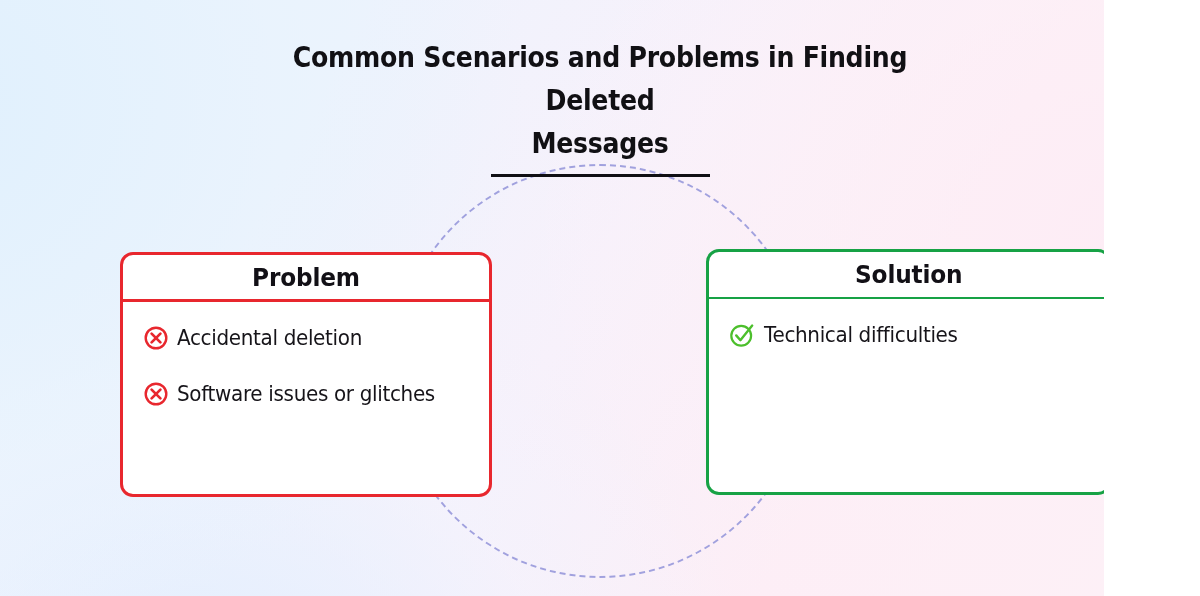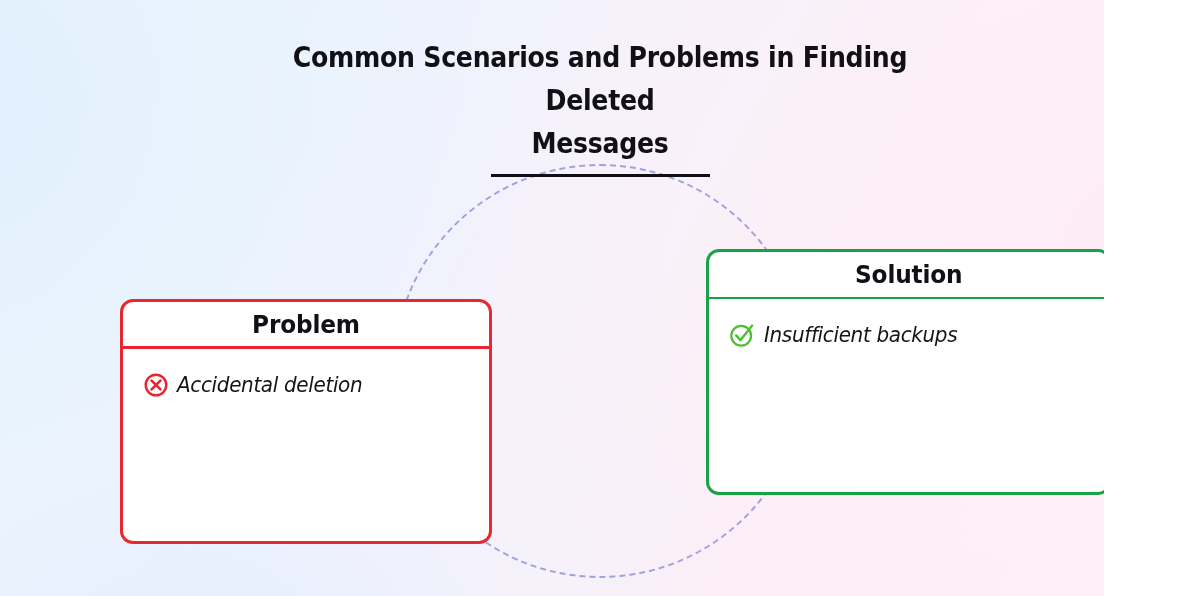--- a/index.html
+++ b/index.html
@@ -71,21 +71,20 @@
     border-radius: 13px;
     box-sizing: border-box;
     overflow: hidden;
   }
   #problem-card {
     left: 120px;
     top: 252px;
     width: 372px;
     height: 245px;
     border: 3px solid #e8272e;
-    margin-top: 47px;
   }
   #solution-card {
     left: 706px;
     top: 249px;
     width: 405px;
     height: 246px;
     border: 3px solid #17a245;
   }
 
   .card-header {
@@ -102,21 +101,20 @@
     font-family: "DejaVu Sans", sans-serif;
     font-size: 25px;
     font-weight: bold;
     color: #121016;
     letter-spacing: -0.2px;
     transform: scaleX(0.93);
   }
 
   .card-body {
     padding: 17px 0 0 0;
-    font-style: italic;
   }
   .item-row {
     display: flex;
     align-items: center;
     padding: 0 0 0 20px;
     height: 38px;
     margin-bottom: 18px;
   }
   #problem-card .item-row { margin-bottom: 18px; }
   #solution-card .item-row { margin-bottom: 17px; }
@@ -164,36 +162,43 @@
 
       <div class="item-row">
         <svg class="item-icon" viewBox="0 0 26 26">
           <circle cx="13" cy="13" r="10.3" fill="none" stroke="#e8272e" stroke-width="2.4"></circle>
           <path d="M8.6 8.6 L17.4 17.4 M17.4 8.6 L8.6 17.4" stroke="#e8272e" stroke-width="2.7" stroke-linecap="round"></path>
         </svg>
         <span class="item-label">Accidental deletion</span>
       </div>
 
 
+      <div class="item-row">
+        <svg class="item-icon" viewBox="0 0 26 26">
+          <circle cx="13" cy="13" r="10.3" fill="none" stroke="#e8272e" stroke-width="2.4"></circle>
+          <path d="M8.6 8.6 L17.4 17.4 M17.4 8.6 L8.6 17.4" stroke="#e8272e" stroke-width="2.7" stroke-linecap="round"></path>
+        </svg>
+        <span class="item-label">Software issues or glitches</span>
+      </div>
 
     </div>
   </div>
 
   <div id="solution-card" class="card">
     <div class="card-header">
       <div class="card-title">Solution</div>
     </div>
     <div class="card-body">
-
 
 
       <div class="item-row">
         <svg class="item-icon" viewBox="0 0 26 26">
           <circle cx="12.2" cy="13.8" r="9.9" fill="none" stroke="#4cbf2c" stroke-width="2.2"></circle>
           <path d="M7.2 13.4 L11.4 18.2 L23.2 3.6" fill="none" stroke="#4cbf2c" stroke-width="2.4" stroke-linecap="round" stroke-linejoin="round"></path>
         </svg>
-        <span class="item-label">Insufficient backups</span>
+        <span class="item-label">Technical difficulties</span>
       </div>
 
+
     </div>
   </div>
 
 </div>
 
 </body></html>

